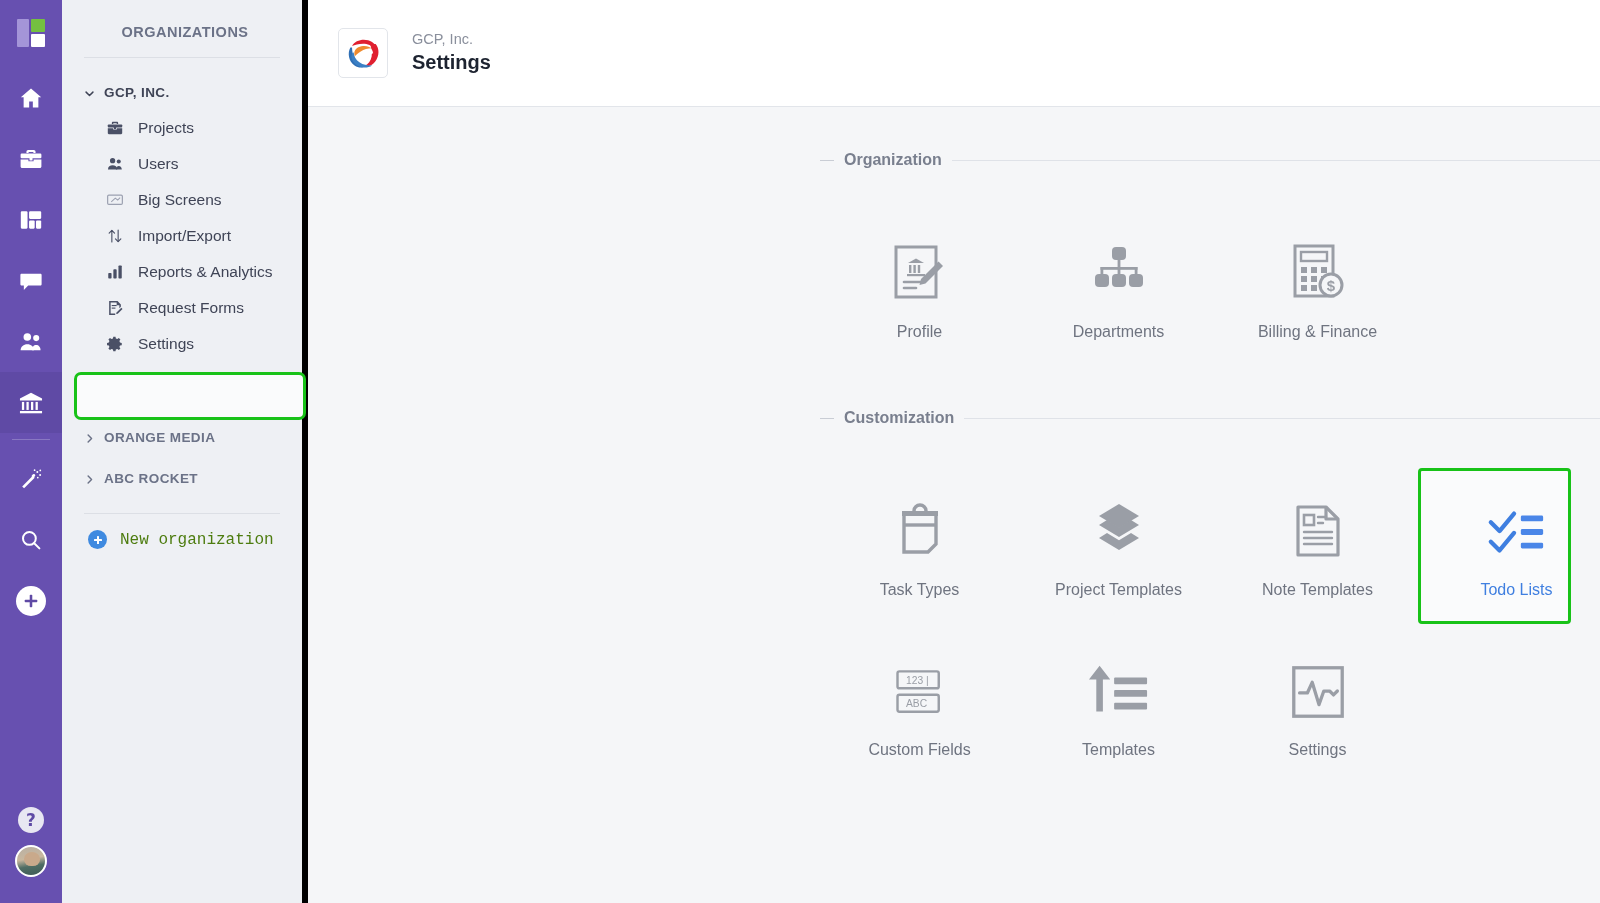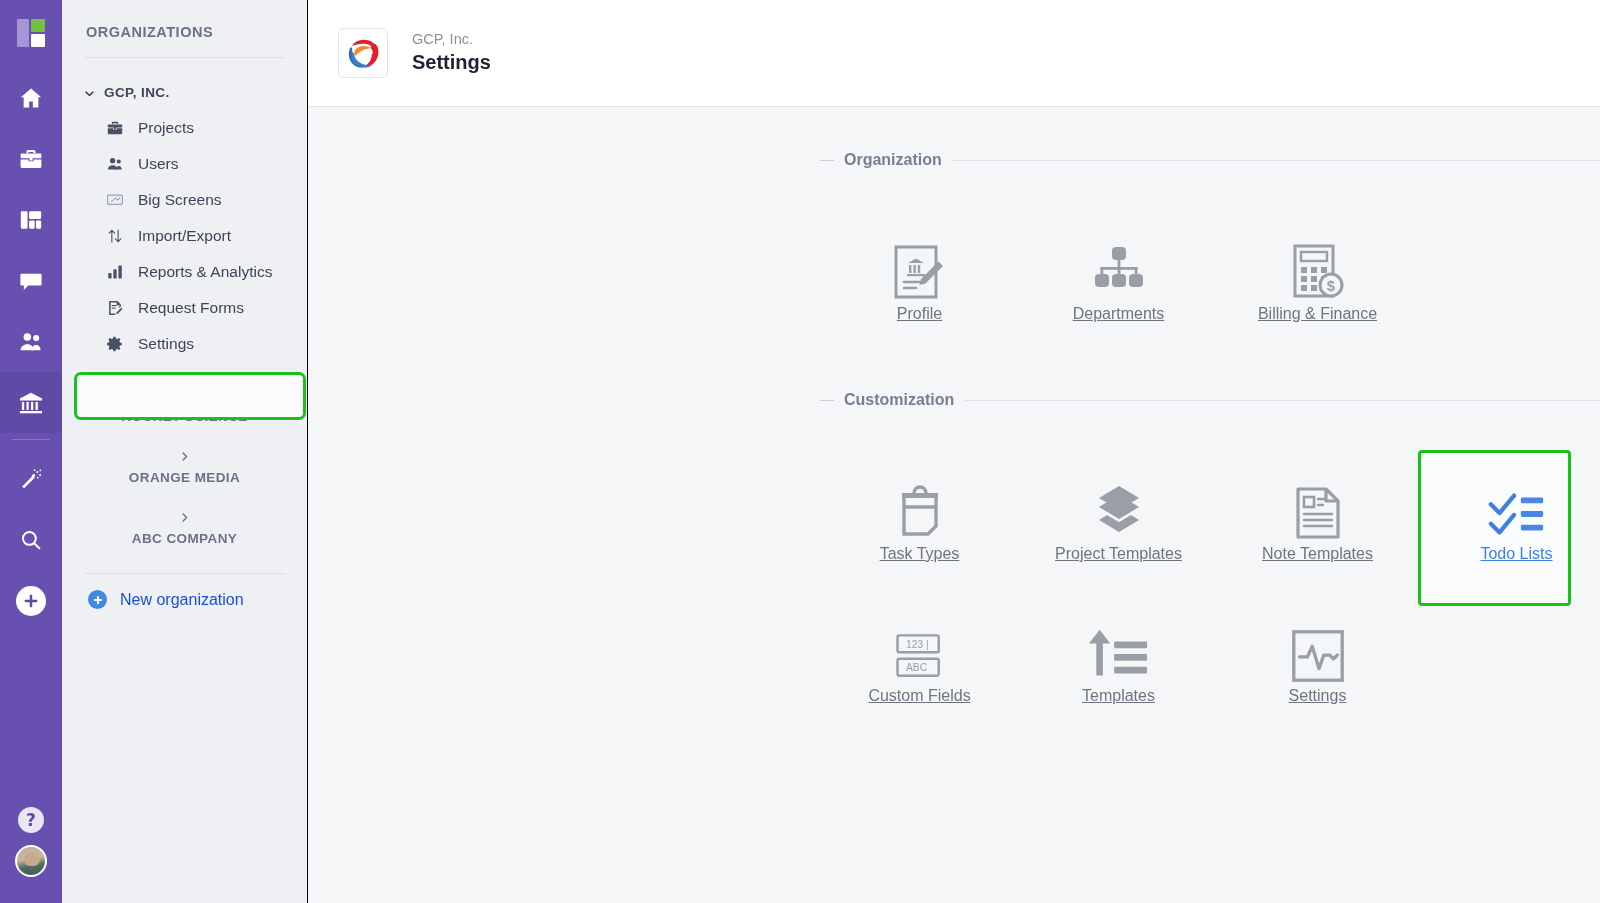--- a/index.html
+++ b/index.html
@@ -56,58 +56,59 @@
   }
   .plus-circle {
     width: 30px; height: 30px; border-radius: 50%; background: #ffffff;
     display: flex; align-items: center; justify-content: center; color: #5f4aa5;
   }
 
   
   .sidebar {
     width: 246px; flex: 0 0 246px;
     background: #eef0f4;
-    border-right: 1px solid #000000;
+    border-right: 6px solid #000000;
     padding: 0 18px;
     position: relative;
+    text-align: center;
   }
   .sidebar-title {
     font-size: 14.5px; font-weight: bold; letter-spacing: .5px;
     color: #6b7287; padding: 24px 0 0 6px;
   }
   .sidebar-rule { height: 1px; background: #dcdfe5; margin: 17px 4px 0 4px; }
 
   .org-group { margin-top: 18px; }
   .org-header {
     display: flex; align-items: center; gap: 9px;
     font-size: 13.5px; font-weight: bold; letter-spacing: .4px;
     color: #3f4456; padding: 9px 4px; cursor: default;
   }
-  .org-header.collapsed { color: #6b7287; flex-direction: column; }
+  .org-header.collapsed { color: #6b7287; }
   .chev { width: 11px; height: 11px; flex: 0 0 11px; display:block; }
 
   .nav-list { margin-top: 1px; }
   .nav-item {
     display: flex; align-items: center; gap: 14px;
     padding: 9px 0 9px 26px; font-size: 15.5px; color: #3f4456;
     border-radius: 4px; position: relative;
   }
   .nav-item .nav-ico { width: 18px; height: 18px; flex: 0 0 18px; color: #4a5066; display:block;}
 
   .hl-settings {
     position: absolute; left: 12px; top: 372px; width: 232px; height: 48px;
     border: 3px solid #18c218; border-radius: 7px; background: #fafbfc;
     pointer-events: none;
   }
   .nav-item.settings-row { position: relative; z-index: 2; }
 
   .sidebar-rule2 { height: 1px; background: #dcdfe5; margin: 14px 4px 0 4px; }
   .new-org {
     display: flex; align-items: center; gap: 13px;
-    padding: 16px 0 0 8px; font-size: 16px; color: #1d4ed8;
+    padding: 16px 0 0 8px; font-size: 16px; color: #4d7c0f; font-family: Liberation Mono, monospace;
   }
   .new-org-plus {
     width: 19px; height: 19px; border-radius: 50%; background: #3f8ae0;
     color:#fff; display:flex; align-items:center; justify-content:center;
     flex: 0 0 19px;
   }
 
   
   .main { flex: 1 1 auto; display: flex; flex-direction: column; background: #f5f6f8; min-width:0;}
   .topbar {
@@ -137,23 +138,22 @@
   .tile {
     width: 199px; flex: 0 0 199px;
     display: flex; flex-direction: column; align-items: center;
     padding-top: 20px; position: relative;
   }
   .tile-ico {
     height: 66px; display: flex; align-items: flex-end; justify-content: center;
     color: #9a9ea6;
   }
   .tile-label {
-    font-size: 16px; color: #6f7480; text-align: right;
+    margin-top: 18px; font-size: 16px; color: #6f7480; text-align: right;
     white-space: nowrap;
-    text-decoration: underline;
   }
   .tile.highlight .tile-label { color: #3f7fe0; }
   .tile.highlight .tile-ico { color: #4a86e8; }
   .hl-box {
     position: absolute; left: 1px; top: -9px; width: 153px; height: 156px;
     border: 3px solid #18c218; border-radius: 4px; background: #fafbfc;
     z-index: 0;
   }
   .tile-inner { position: relative; z-index: 1; display:flex; flex-direction:column; align-items:center; }
 
@@ -399,21 +399,21 @@
           </svg>
         </span>
         <span>ORANGE MEDIA</span>
       </div>
       <div class="org-header collapsed" style="padding:13px 4px;">
         <span class="chev">
           <svg width="11" height="11" viewBox="0 0 16 16" fill="none" stroke="#6b7287" stroke-width="2.1" stroke-linecap="round" stroke-linejoin="round">
             <polyline points="6,3 11,8 6,13"></polyline>
           </svg>
         </span>
-        <span>ABC COMPANY</span>
+        <span>ABC ROCKET</span>
       </div>
     </div>
 
     <div class="sidebar-rule2"></div>
 
     <div class="new-org">
       <span class="new-org-plus">
         <svg width="12" height="12" viewBox="0 0 24 24" fill="#ffffff">
           <rect x="10" y="4" width="4" height="16" rx="1.2"></rect>
           <rect x="4" y="10" width="16" height="4" rx="1.2"></rect>

